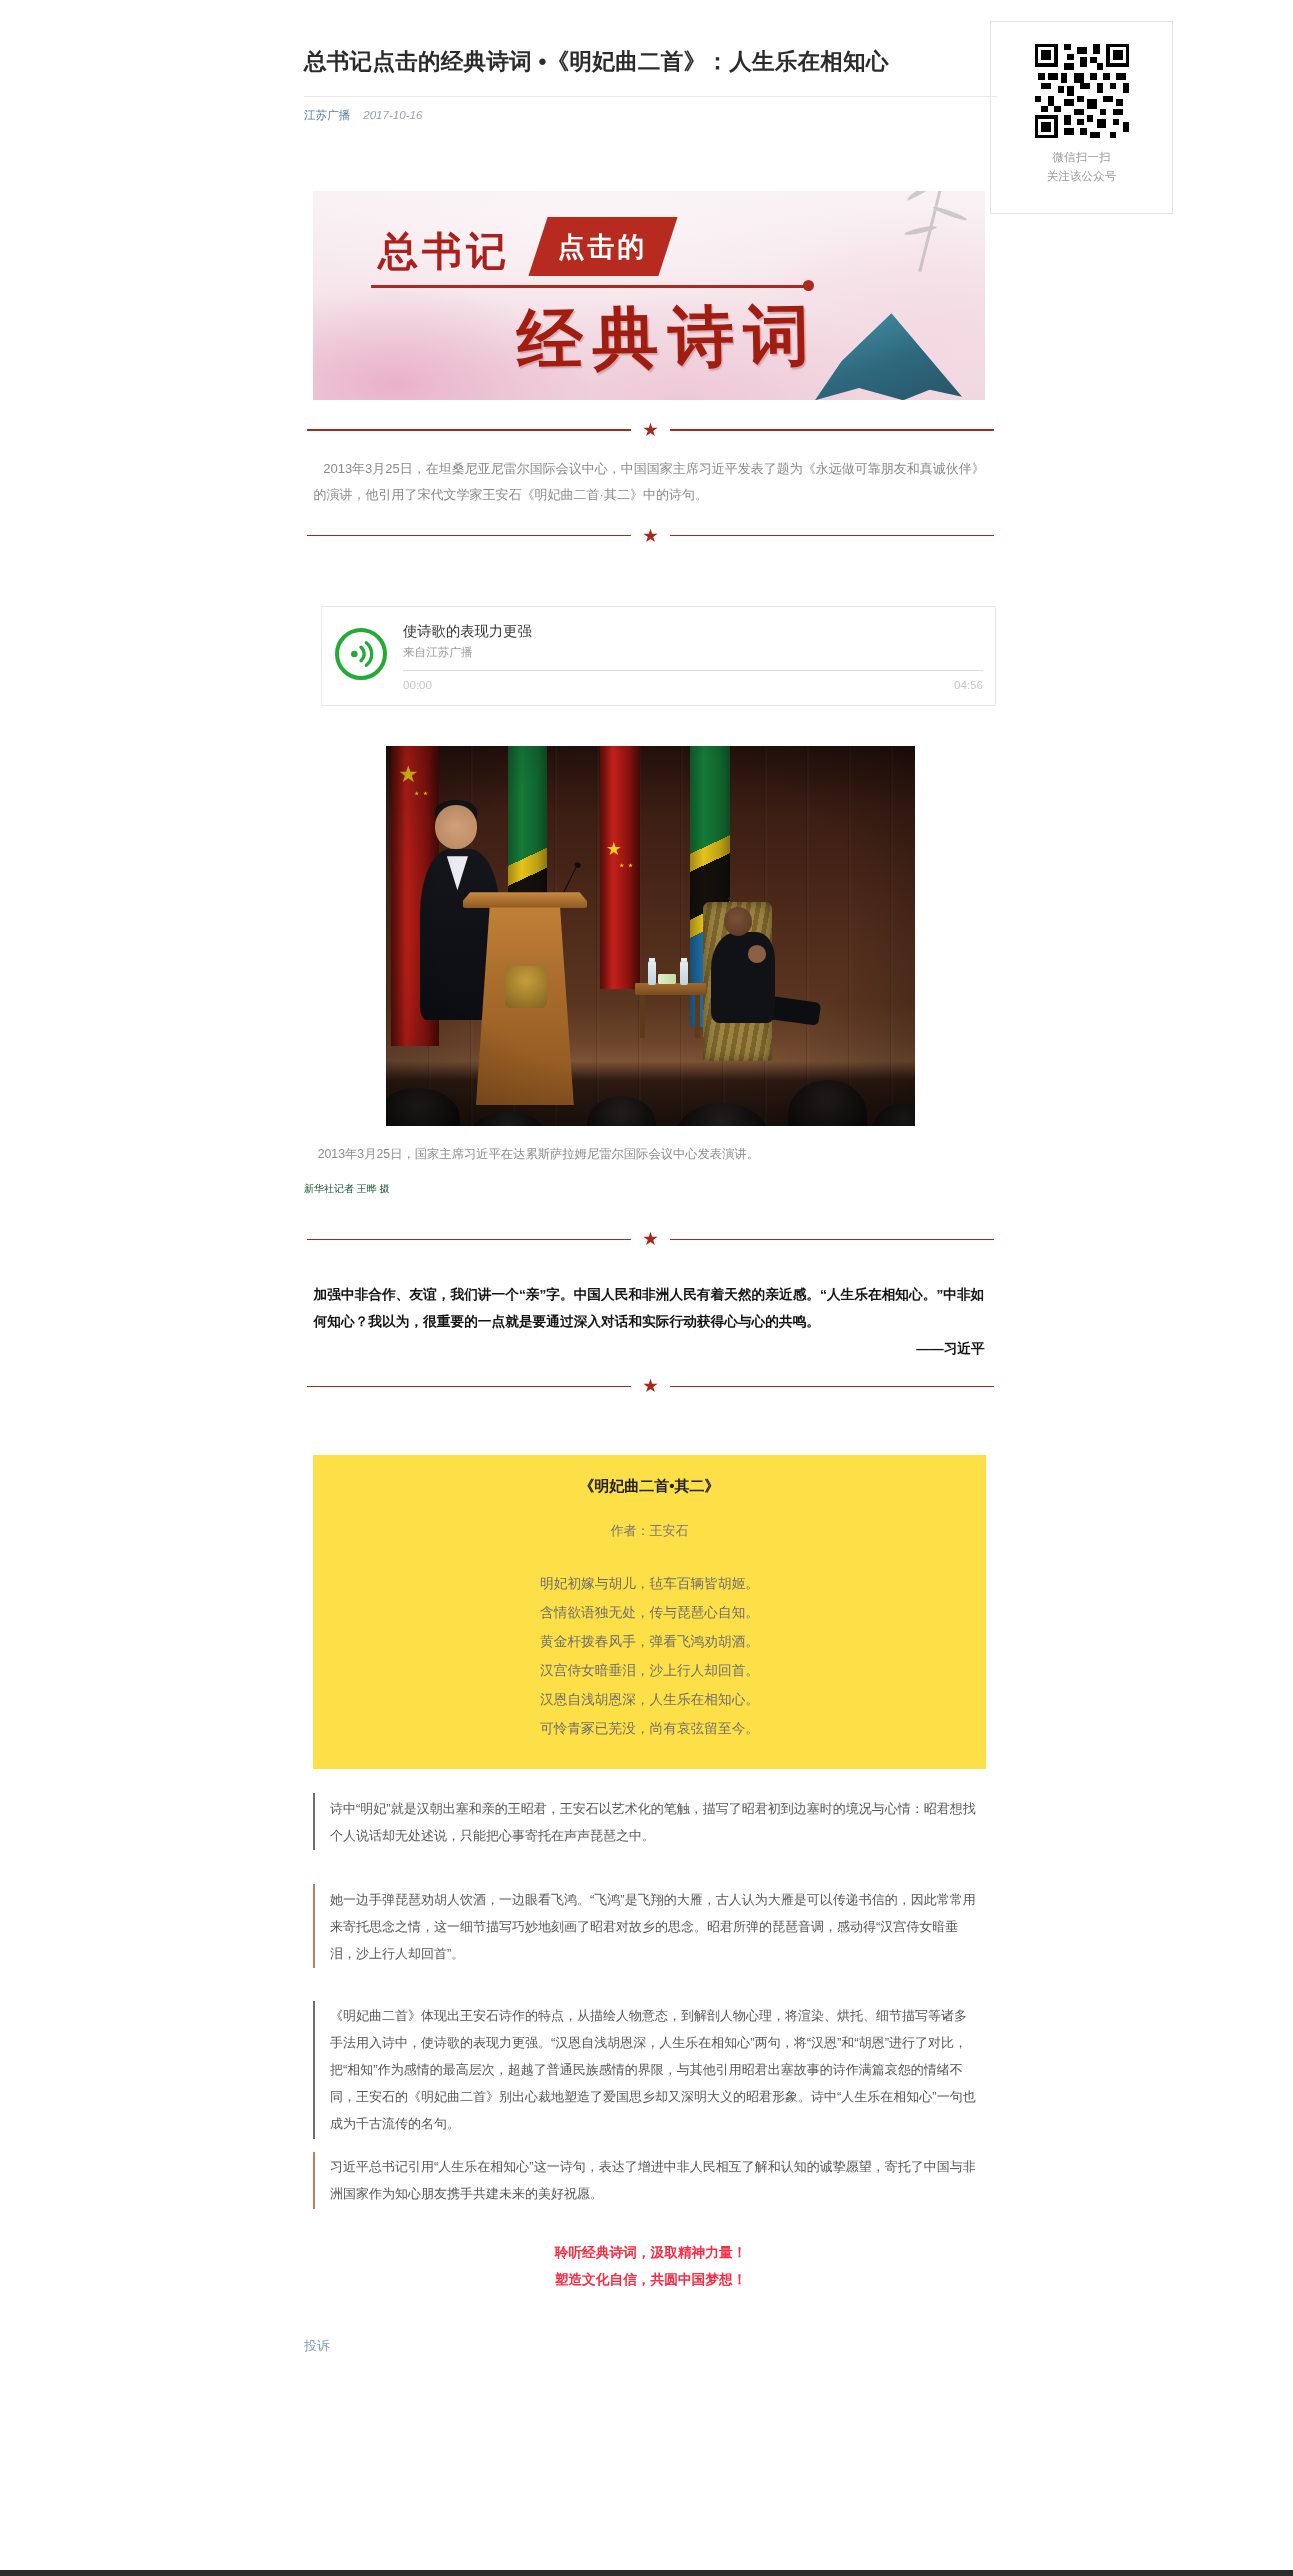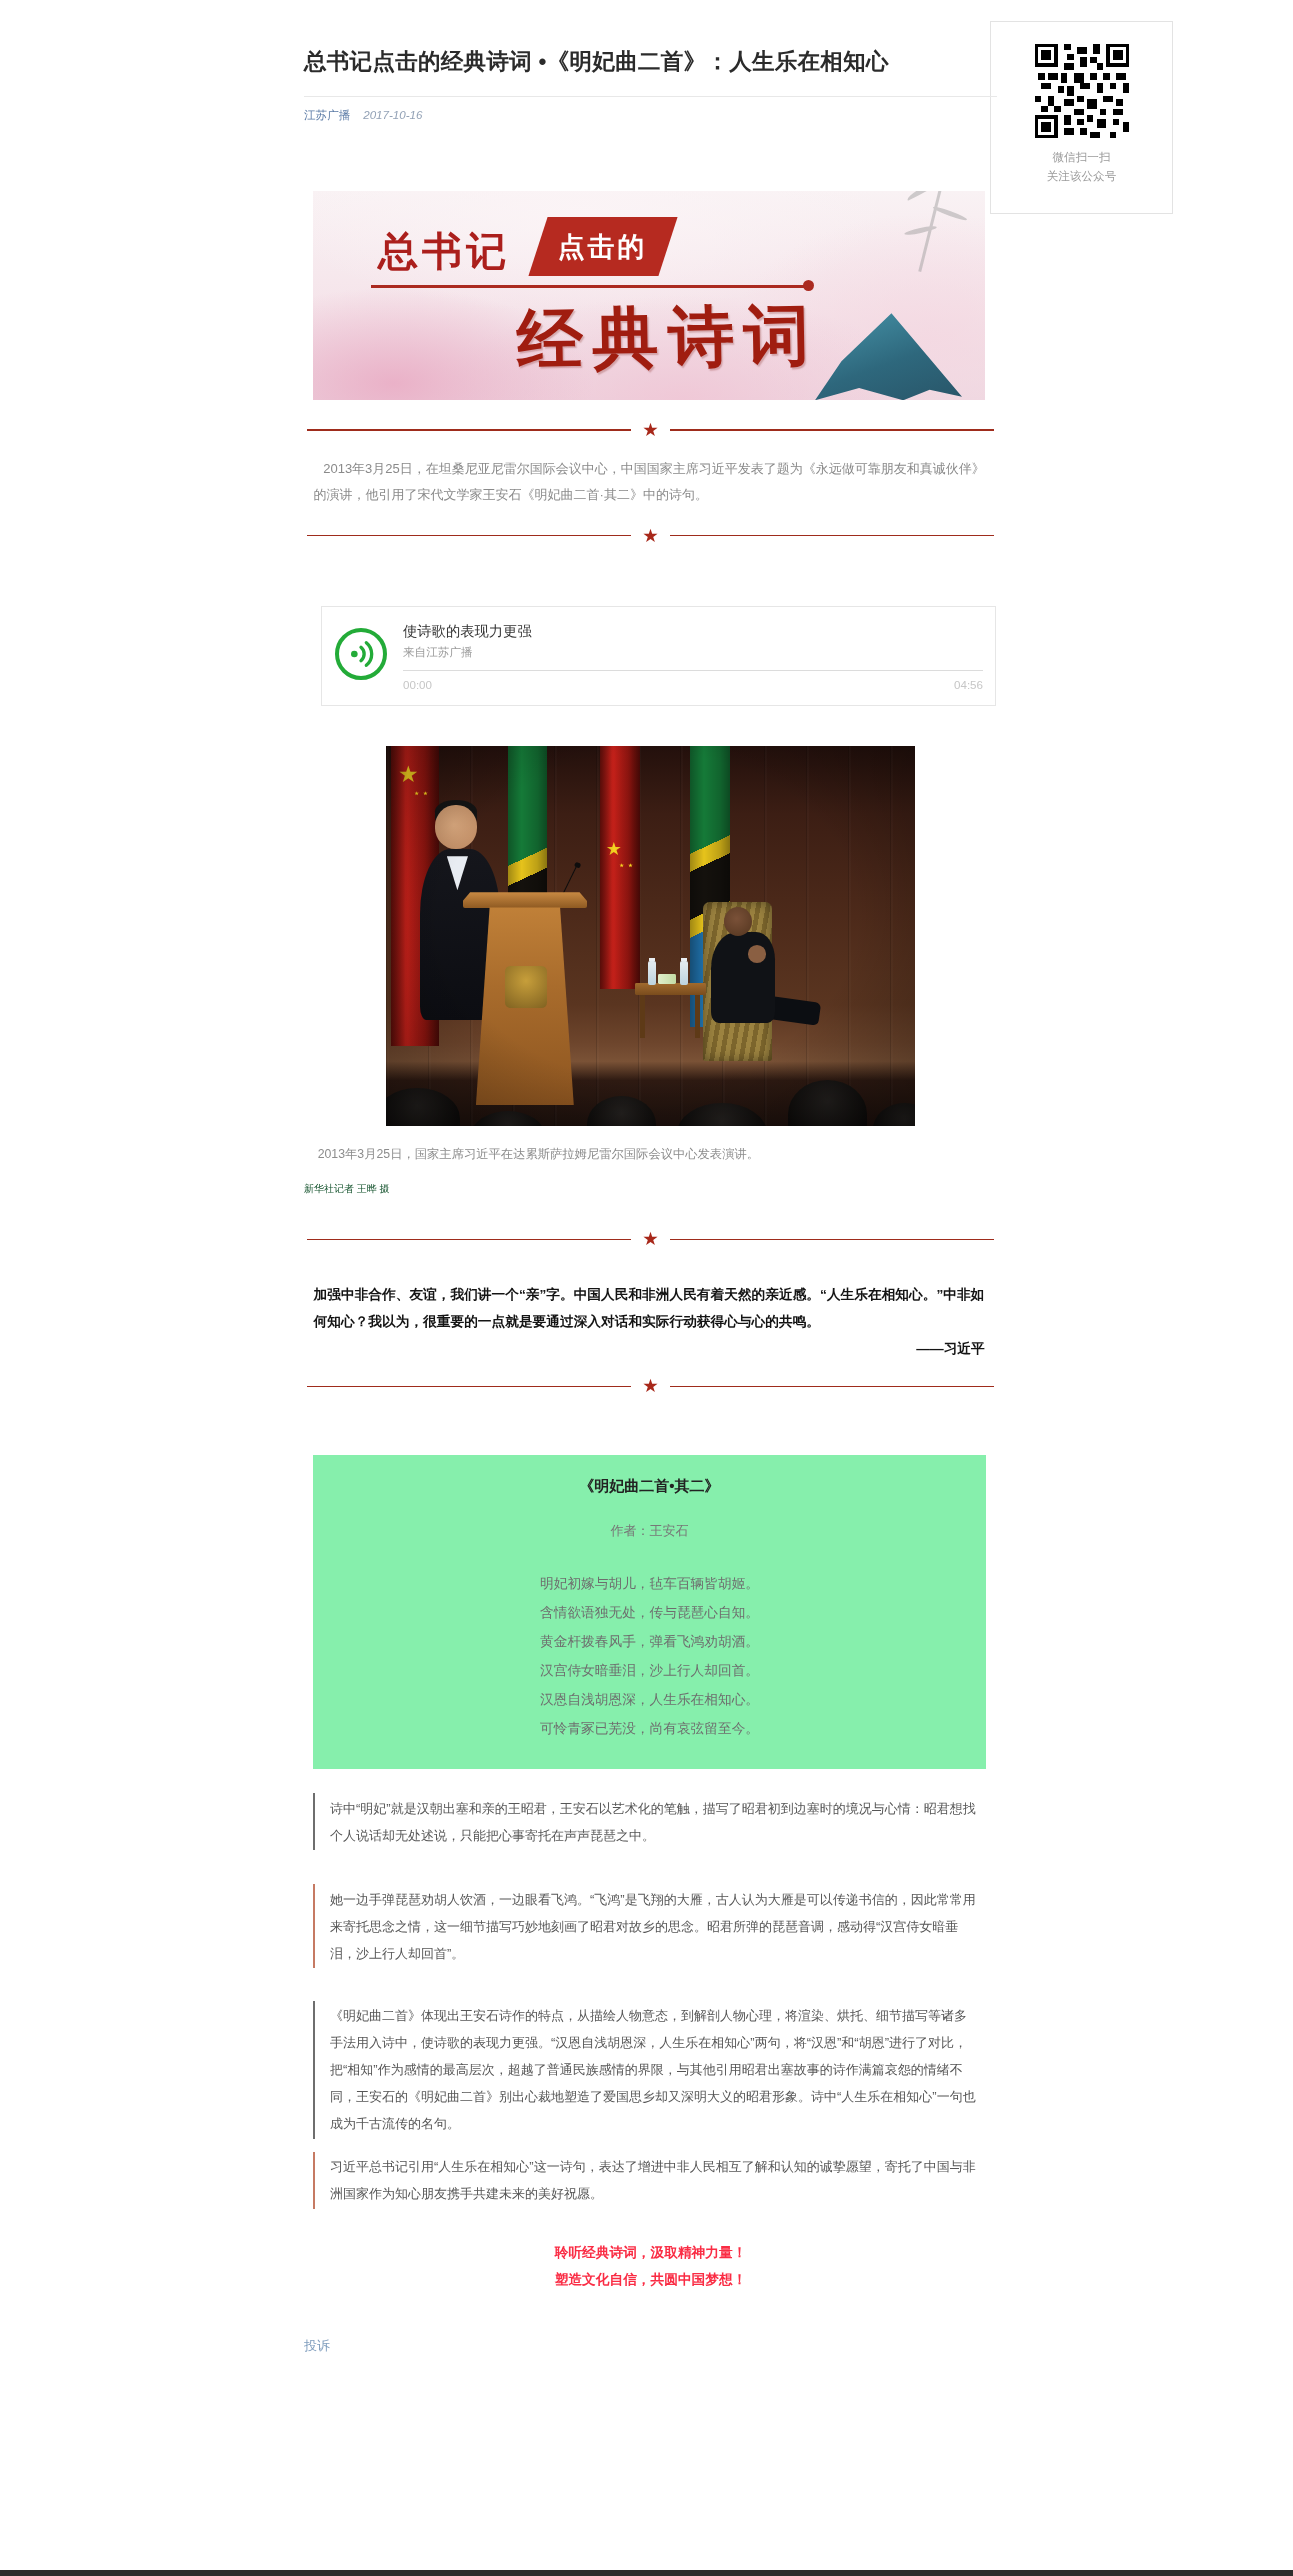--- a/index.html
+++ b/index.html
@@ -120,21 +120,21 @@
   .photo .vignette{position:absolute;inset:0;background:radial-gradient(ellipse at 50% 45%,rgba(0,0,0,0) 55%,rgba(0,0,0,.35) 100%);}
 
   .photo-caption{margin:18px 0 0 13.7px;font-size:12.3px;color:#8c8c8c;line-height:20.5px;}
   .photo-credit{margin:18px 8.2px 0 0;font-size:10px;color:#14532d;text-align:left;}
 
   
   .quote{margin:32px 4.1px 0 9.6px;font-size:13.7px;line-height:27px;font-weight:bold;color:#141414;}
   .quote-sign{margin:5.5px 12.3px 0 0;font-size:13.7px;font-weight:bold;color:#141414;text-align:right;}
 
   
-  .poem-box{margin:59px 0 0 9px;width:673px;background:#86efac;box-sizing:border-box;padding:22px 0 26px 0;text-align:center;}
+  .poem-box{margin:59px 0 0 9px;width:673px;background:#fde047;box-sizing:border-box;padding:22px 0 26px 0;text-align:center;}
   .poem-title{font-size:15px;font-weight:bold;color:#222;}
   .poem-author{margin-top:26px;font-size:13px;color:#777;}
   .poem-lines{margin-top:29px;font-size:13.7px;color:#6e6e6e;line-height:29px;}
 
   
   .para{margin-left:9px;width:664px;box-sizing:border-box;padding:1.4px 0 1.4px 15px;font-size:13px;line-height:27px;color:#565656;}
   .para.gray{border-left:2.7px solid #6e6e6e;}
   .para.red{border-left:2.7px solid #c67a63;}
   .p1{margin-top:24.6px;}
   .p2{margin-top:34px;}

